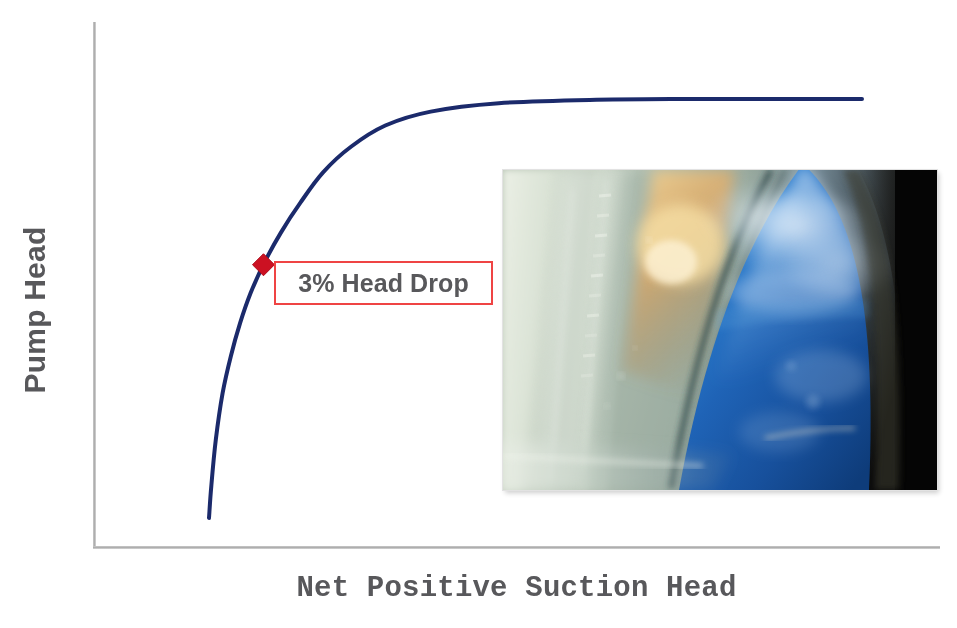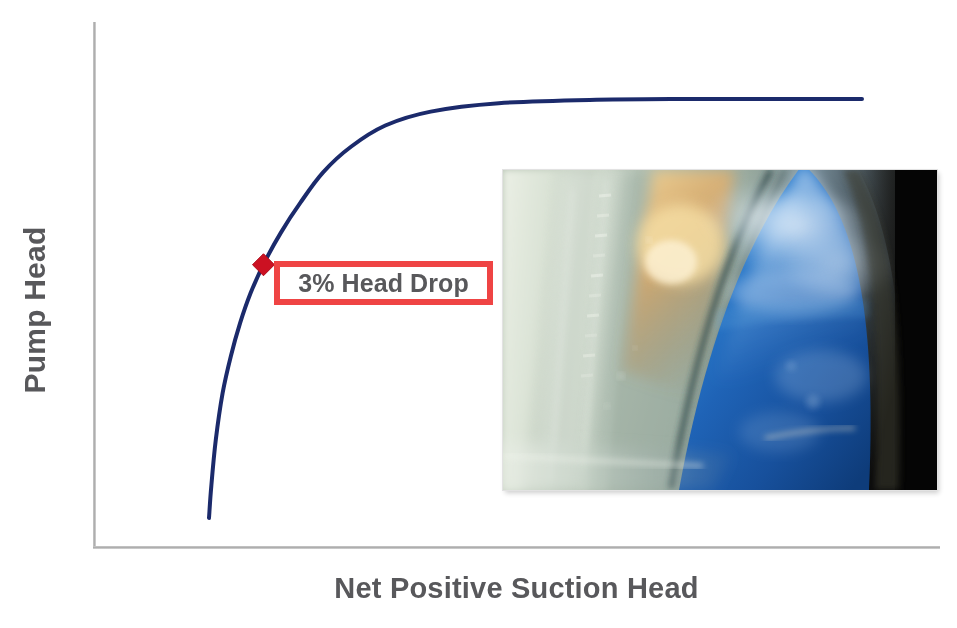--- a/index.html
+++ b/index.html
@@ -47,20 +47,21 @@
     position: absolute;
     left: 93px;
     top: 572px;
     width: 847px;
     text-align: center;
     font-size: 29px;
     font-weight: bold;
     color: #58585b;
     letter-spacing: 0.2px;
     white-space: nowrap;
+    font-family: Liberation Mono, monospace;
   }
 
   
   #plot-area {
     position: absolute;
     left: 93px;
     top: 22px;
     width: 847px;
     height: 527px;
   }
@@ -105,21 +106,21 @@
   #photo-inset svg { display: block; }
 
   
   #annotation-box {
     position: absolute;
     left: 274px;
     top: 261px;
     width: 219px;
     height: 44px;
     background: #ffffff;
-    border: 6px solid #ef4444;
+    border: 2px solid #ef4444;
     box-sizing: border-box;
     display: flex;
     align-items: center;
     justify-content: center;
   }
   #annotation-box .txt {
     font-size: 25px;
     font-weight: bold;
     color: #58585b;
     white-space: nowrap;

